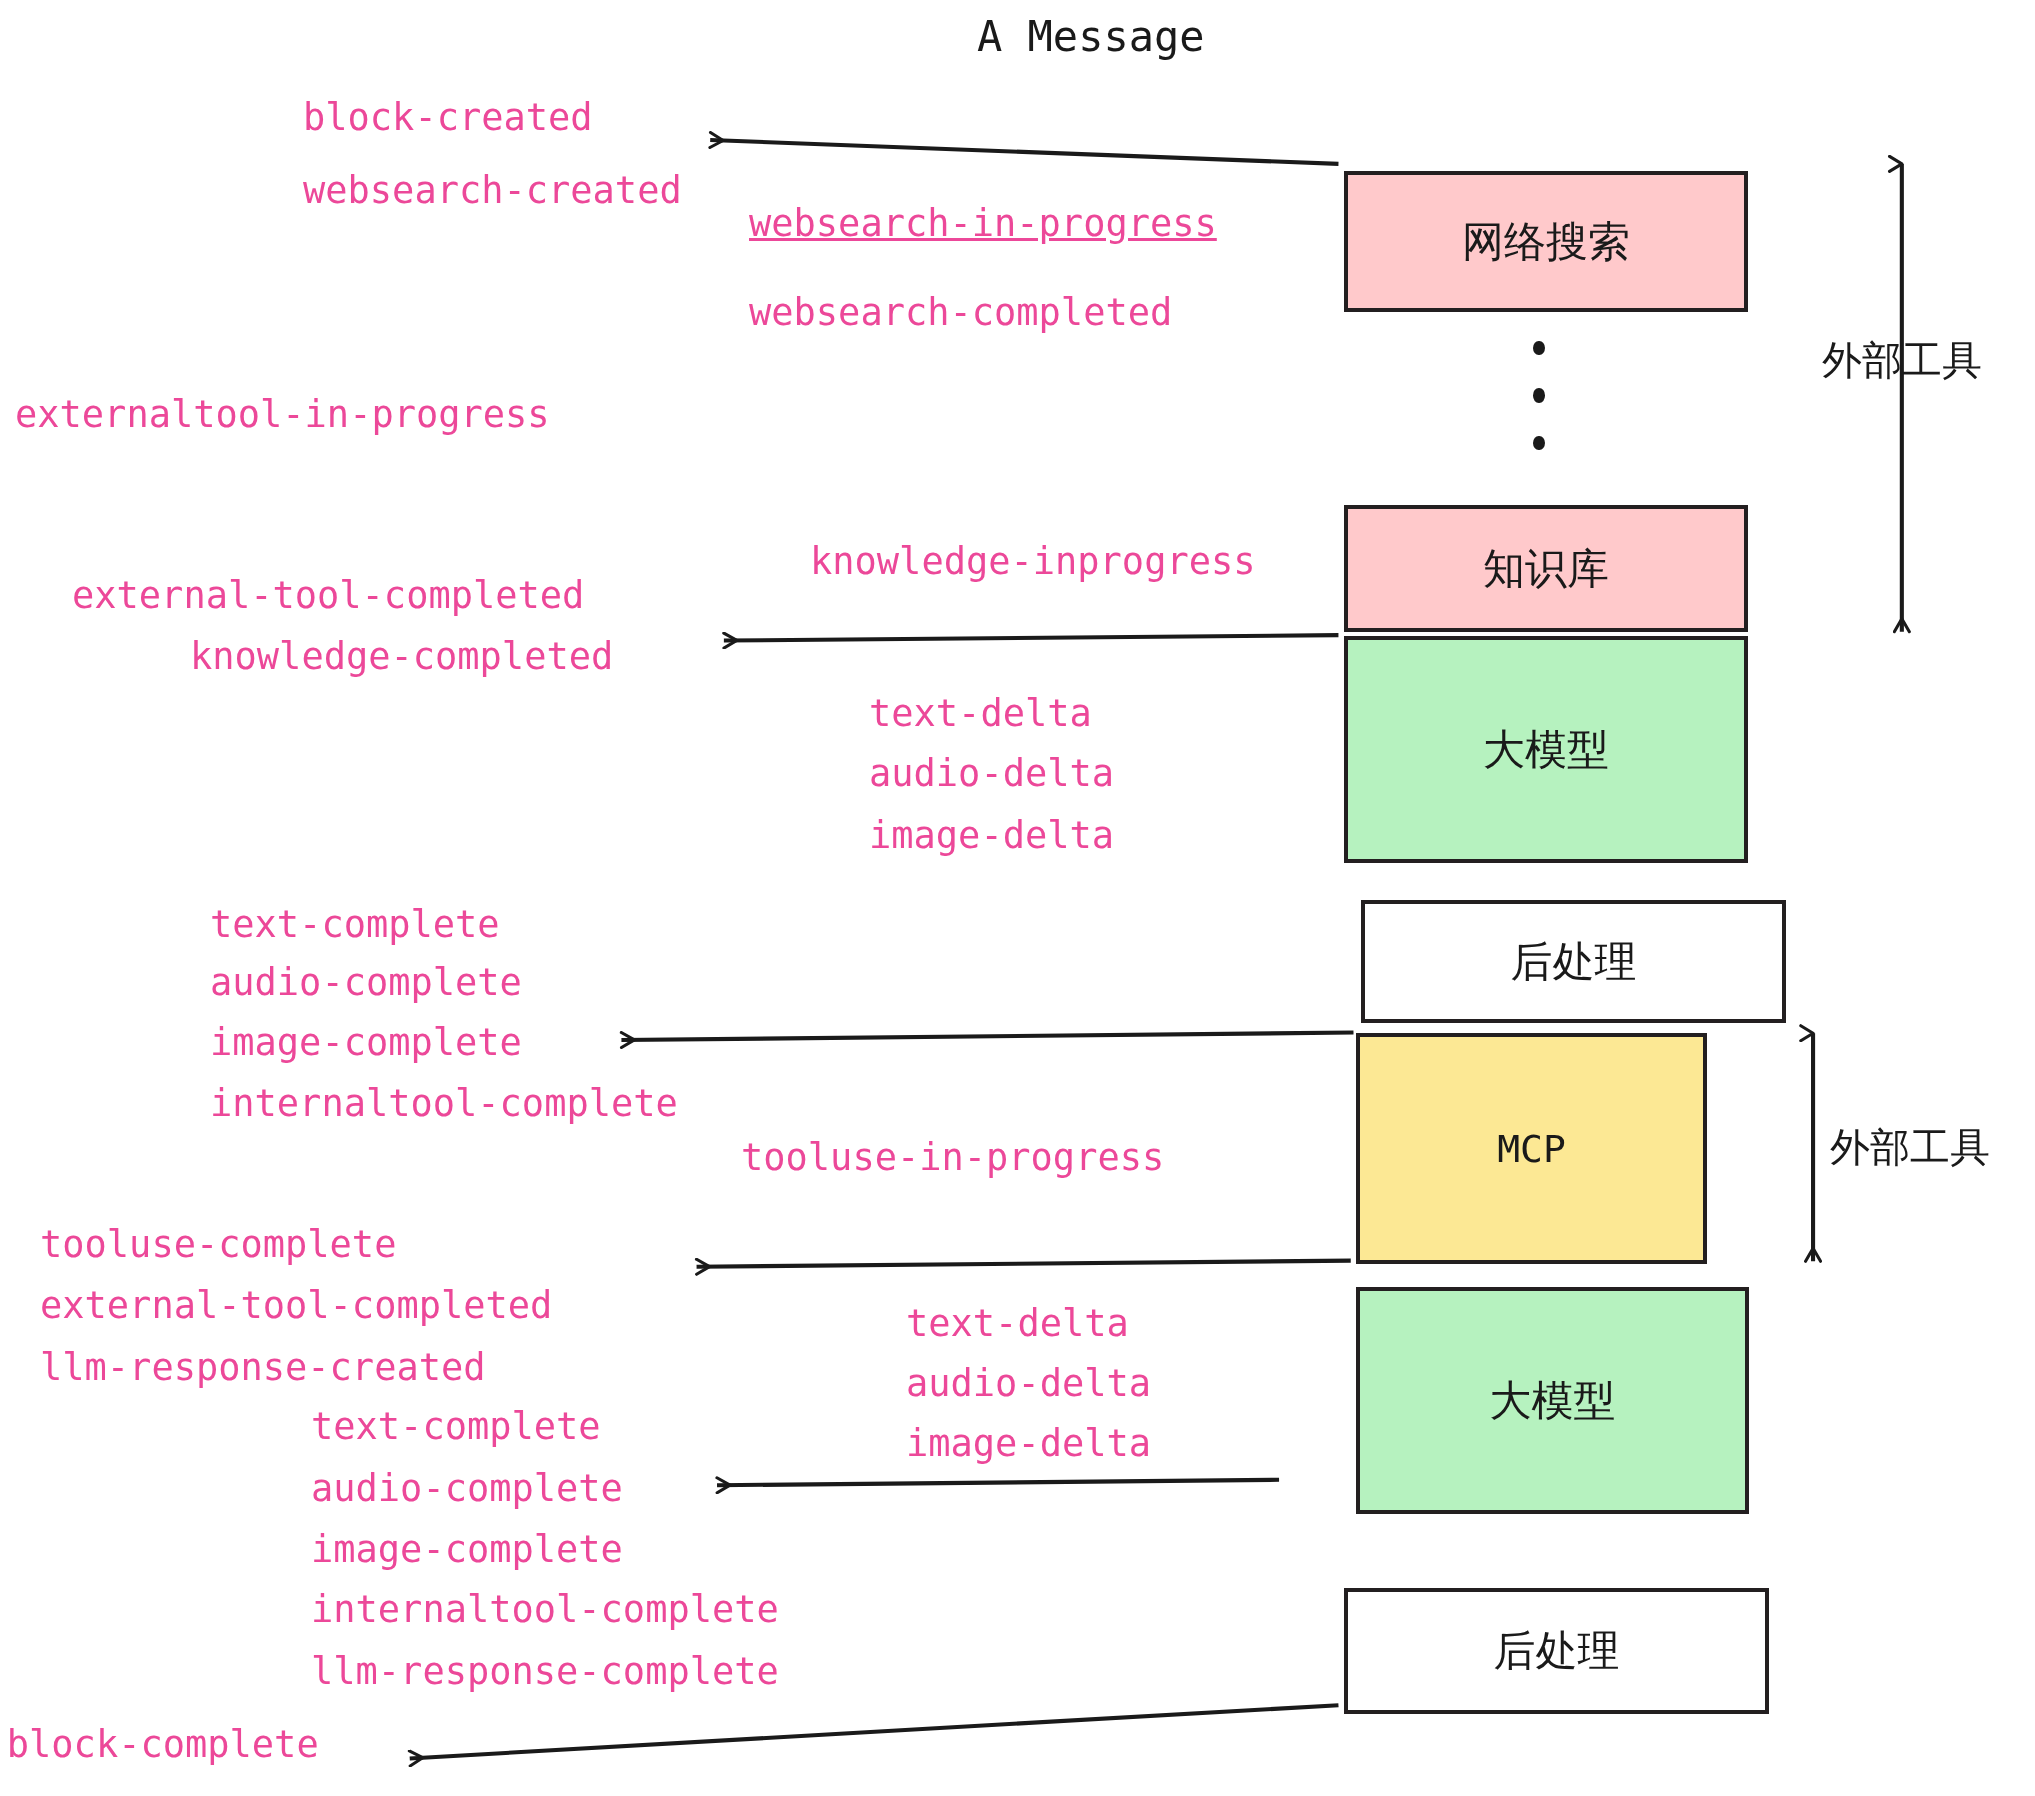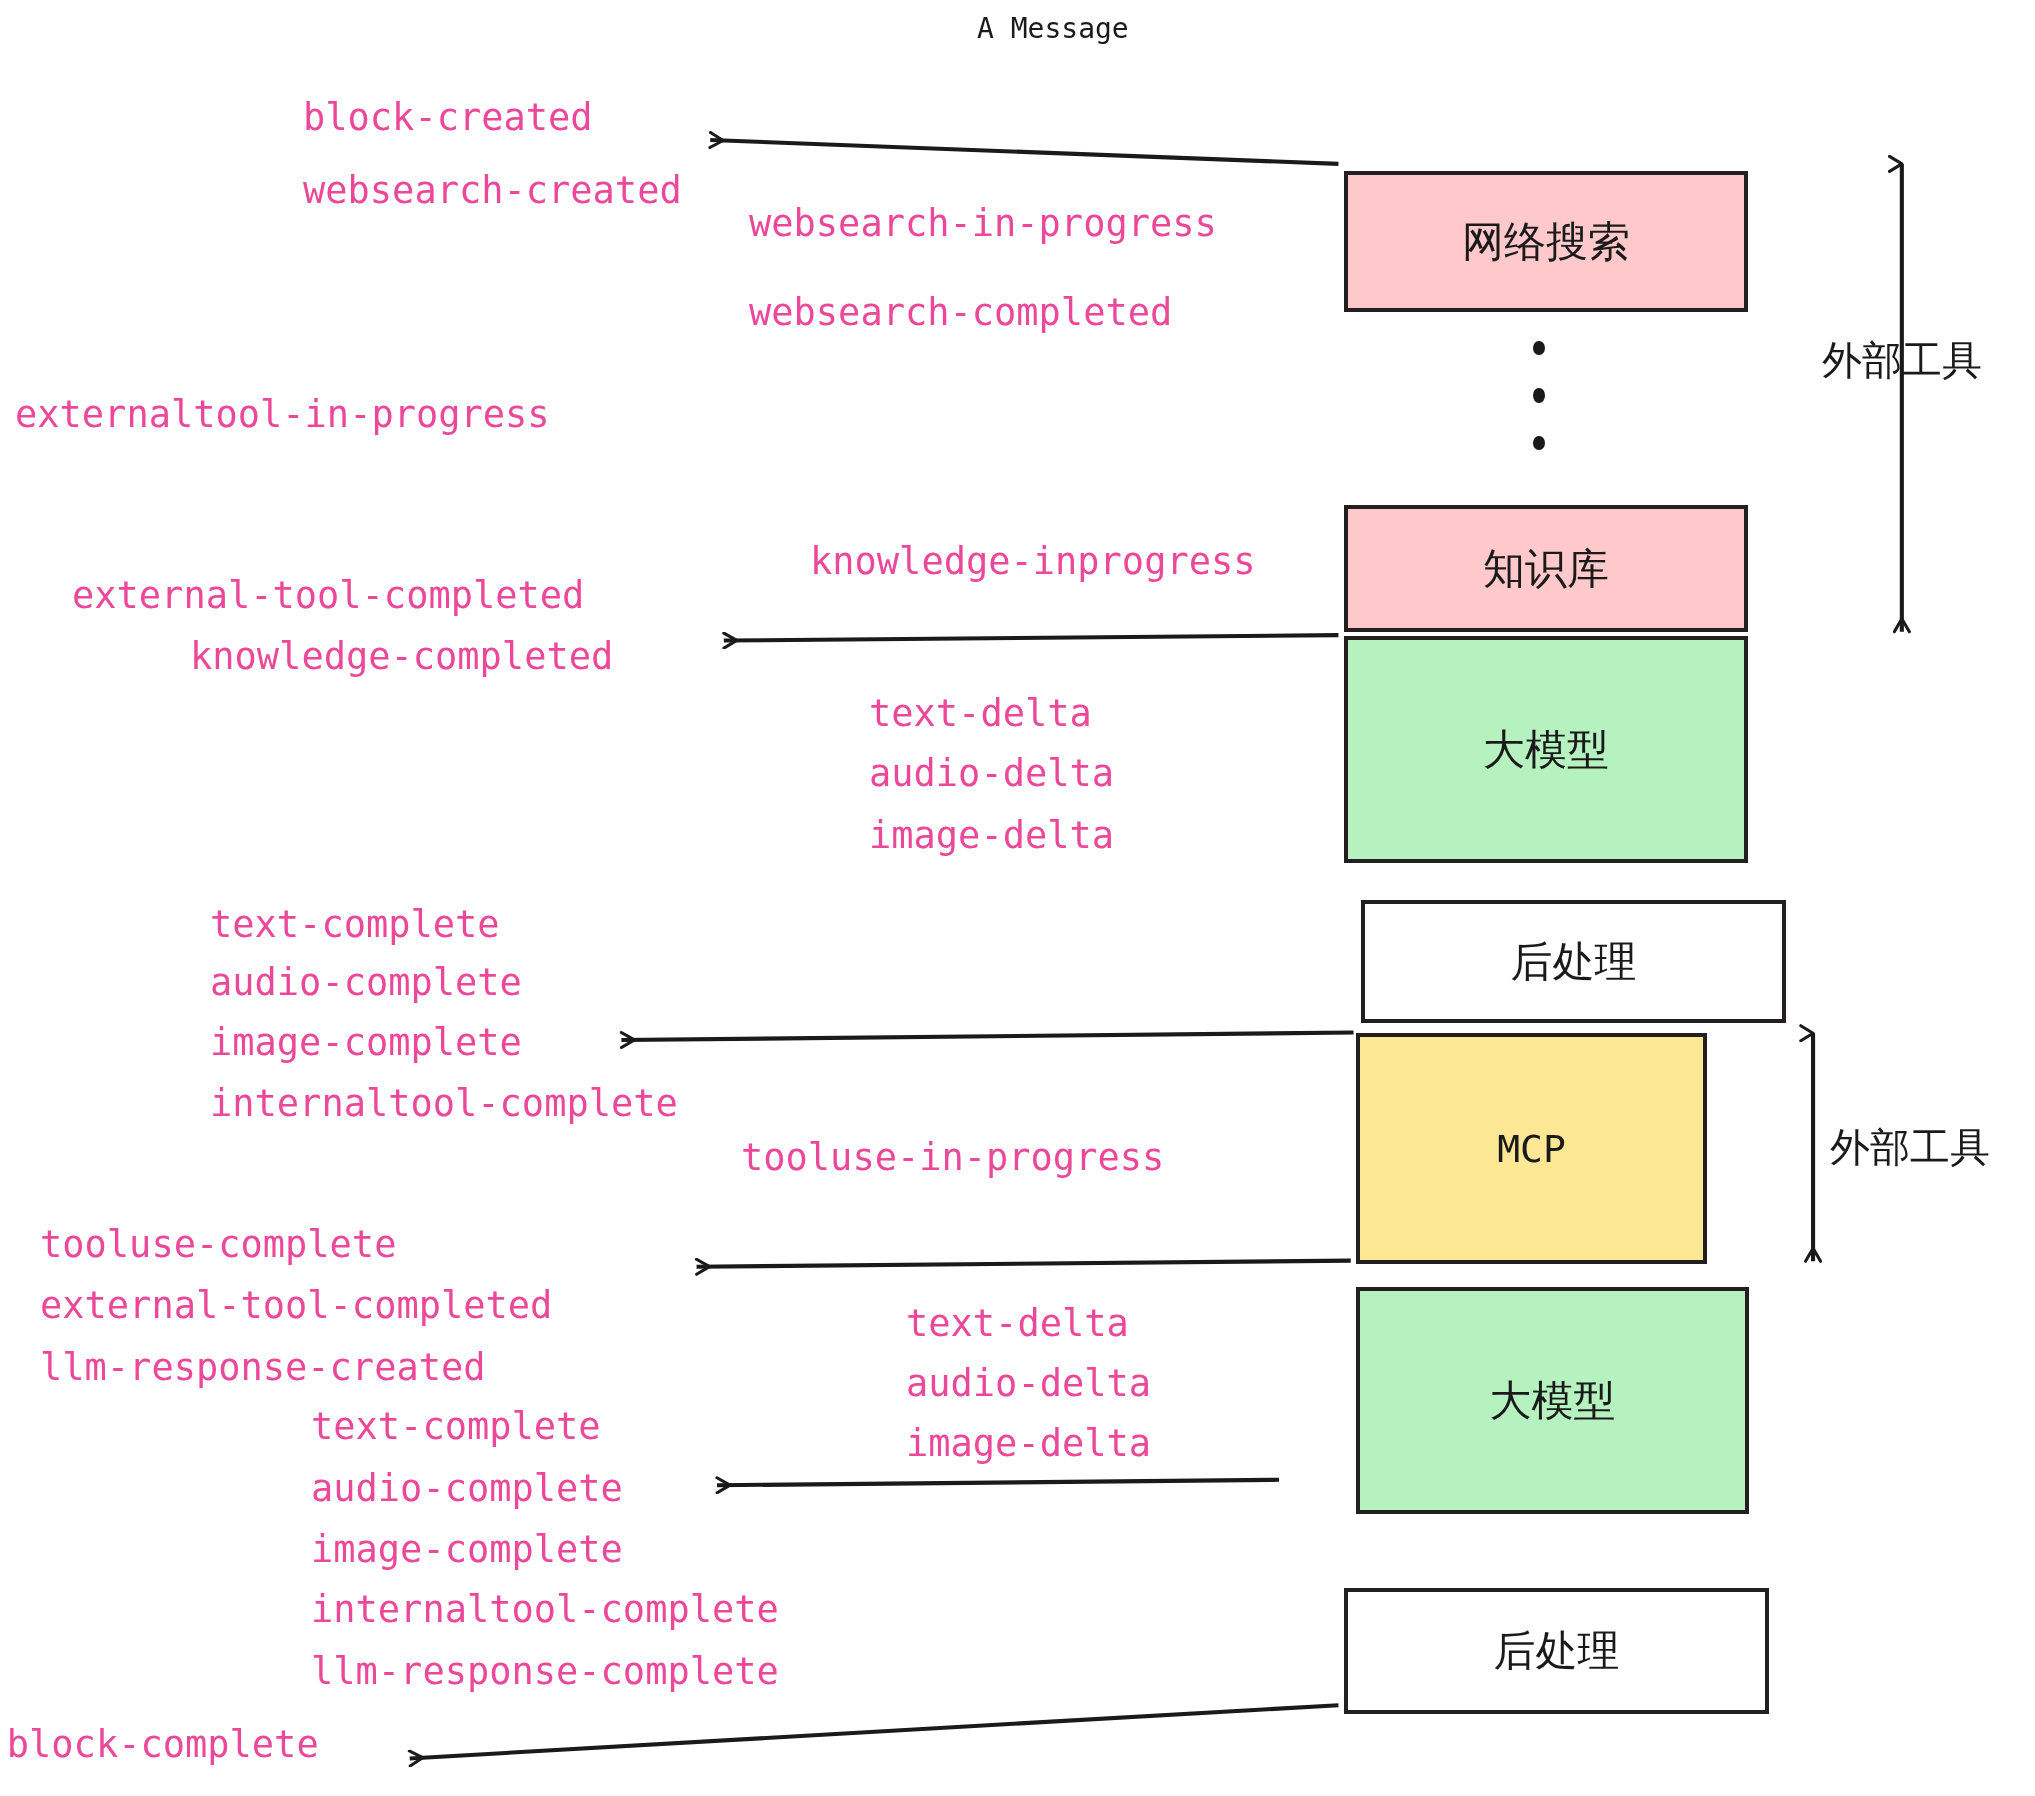--- a/index.html
+++ b/index.html
@@ -18,21 +18,21 @@
     font-size:37px;
     line-height:1;
     color:#ec4899;
     white-space:nowrap;
     letter-spacing:0px;
   }
   
   .title{
     position:absolute;
     font-family:"DejaVu Sans Mono", monospace;
-    font-size:28px;
+    font-size:42px;
     color:#1a1a1a;
     white-space:nowrap;
   }
   
   .box{
     position:absolute;
     box-sizing:border-box;
     border:4.1px solid #231f20;
     display:flex;
     align-items:center;
@@ -121,21 +121,21 @@
   </div>
 
   <div class="sidelabel" style="left:1822px; top:333px;">外部工具</div>
 
   <div class="sidelabel" style="left:1830px; top:1120px;">外部工具</div>
 
   <div class="evt" style="left:303px; top:99px;">block-created</div>
 
   <div class="evt" style="left:303px; top:172px;">websearch-created</div>
 
-  <div class="evt" style="left:749px; top:205px;">websearch-in-progress</div>
+  <div class="evt" style="left:749px; top:205px;text-decoration:underline;">websearch-in-progress</div>
 
   <div class="evt" style="left:749px; top:294px;">websearch-completed</div>
 
   <div class="evt" style="left:15px; top:396px;">externaltool-in-progress</div>
 
   <div class="evt" style="left:810px; top:543px;">knowledge-inprogress</div>
 
   <div class="evt" style="left:72px; top:577px;">external-tool-completed</div>
 
   <div class="evt" style="left:190px; top:638px;">knowledge-completed</div>

